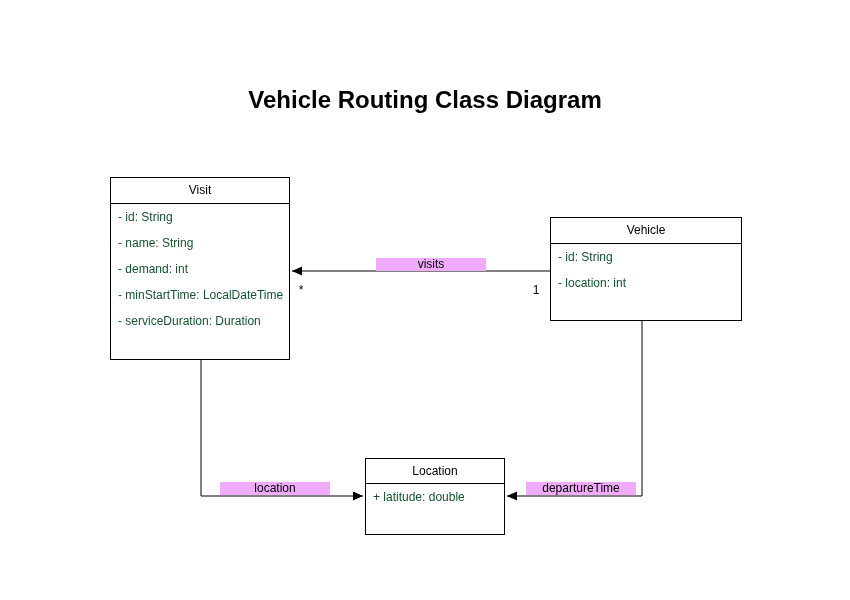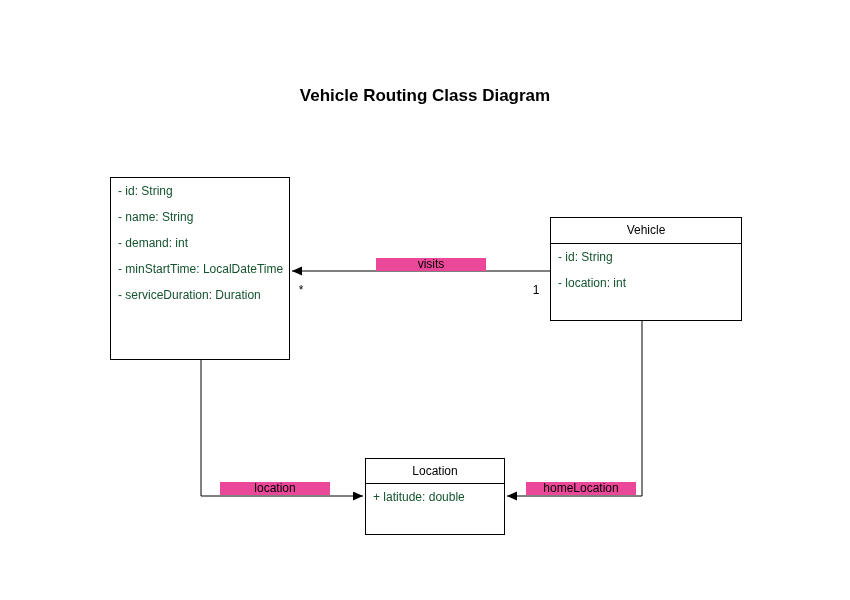--- a/index.html
+++ b/index.html
@@ -11,21 +11,21 @@
     font-family: "Liberation Sans", sans-serif;
     color: #000000;
     overflow: hidden;
   }
   .diagram-title {
     position: absolute;
     left: 0;
     top: 86px;
     width: 850px;
     text-align: center;
-    font-size: 17px;
+    font-size: 24px;
     font-weight: bold;
     color: #000000;
   }
   .class-box {
     position: absolute;
     box-sizing: border-box;
     background: #ffffff;
     border: 1px solid #000000;
   }
   .class-header {
@@ -57,21 +57,21 @@
     stroke: #000000;
     stroke-width: 1;
   }
   .edge-label {
     position: absolute;
     width: 110px;
     text-align: center;
     font-size: 12px;
     line-height: 13px;
     color: #000000;
-    background: #ec4899;
+    background: #f0abfc;
   }
   .multiplicity {
     position: absolute;
     width: 16px;
     text-align: center;
     font-size: 12px;
     line-height: 13px;
     color: #000000;
   }
   
@@ -83,20 +83,21 @@
   #box-location .class-header { height: 25px; line-height: 24px; }
 </style>
 </head>
 <body>
 
 <div class="canvas">
 
   <div class="diagram-title">Vehicle Routing Class Diagram</div>
 
   <div class="class-box" id="box-visit">
+    <div class="class-header">Visit</div>
     <div class="class-attr">- id: String</div>
     <div class="class-attr">- name: String</div>
     <div class="class-attr">- demand: int</div>
     <div class="class-attr">- minStartTime: LocalDateTime</div>
     <div class="class-attr">- serviceDuration: Duration</div>
   </div>
 
   <div class="class-box" id="box-vehicle">
     <div class="class-header">Vehicle</div>
     <div class="class-attr">- id: String</div>
@@ -118,15 +119,15 @@
     <path class="edge" d="M201,360 L201,496 L363,496" marker-end="url(#arrowhead)"></path>
     <path class="edge" d="M642,321 L642,496 L507,496" marker-end="url(#arrowhead)"></path>
   </svg>
 
   <div class="edge-label" style="left:376px; top:258px;">visits</div>
   <div class="multiplicity" style="left:293px; top:284px;">*</div>
   <div class="multiplicity" style="left:528px; top:284px;">1</div>
 
   <div class="edge-label" style="left:220px; top:482px;">location</div>
 
-  <div class="edge-label" style="left:526px; top:482px;">homeLocation</div>
+  <div class="edge-label" style="left:526px; top:482px;">departureTime</div>
 
 </div>
 
 </body></html>

